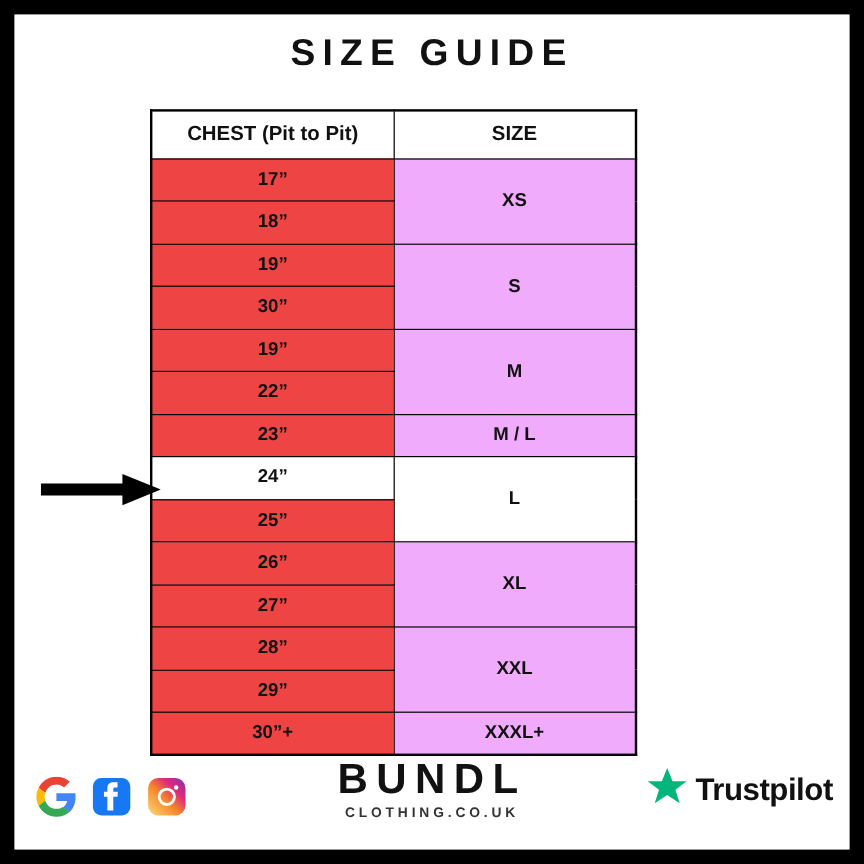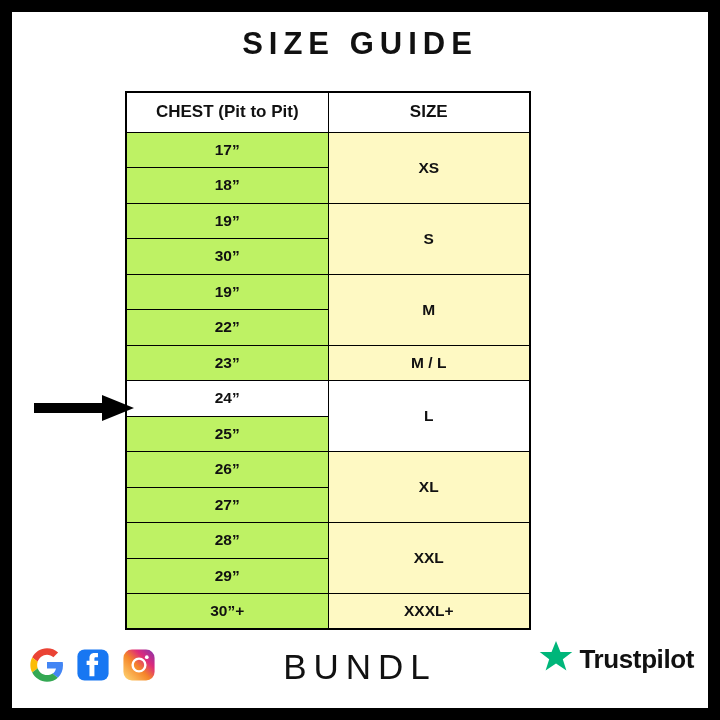--- a/index.html
+++ b/index.html
@@ -58,23 +58,23 @@
     padding: 0;
     height: 35.5px;
     font-size: 15.5px;
     vertical-align: middle;
   }
   table.size thead th {
     background: #fff;
     height: 40px;
     font-size: 17px;
   }
-  td.chest { width: 194px; background: #bef264; }
+  td.chest { width: 194px; background: #ef4444; }
   td.chest.hl { background: #fff; margin-top: 24px; }
-  td.size-cell { background: #fef9c3; font-size: 18px; }
+  td.size-cell { background: #f0abfc; font-size: 18px; }
   td.size-cell.hl { background: #fff; }
   .arrow {
     position: absolute;
     left: 22px;
     top: 383px;
     width: 100px;
     height: 26px;
   }
   .footer {
     position: absolute;
@@ -91,21 +91,21 @@
     gap: 12px;
   }
   .brand {
     position: absolute;
     left: 0; right: 0;
     bottom: 10px;
     text-align: center;
   }
   .brand-name {
     font-size: 35px;
-    font-weight: normal;
+    font-weight: bold;
     letter-spacing: 7px;
     color: #111;
     line-height: 1;
   }
   .brand-sub {
     font-size: 11.5px;
     font-weight: bold;
     letter-spacing: 3.2px;
     color: #333;
     margin-top: 5px;
@@ -240,20 +240,21 @@
             </defs>
             <rect x="2" y="2" width="44" height="44" rx="12" fill="url(#ig)"></rect>
             <circle cx="24" cy="24" r="9" fill="none" stroke="#fff" stroke-width="3.4"></circle>
             <circle cx="35" cy="13" r="2.6" fill="#fff"></circle>
           </svg>
         </span>
       </div>
 
       <div class="brand">
         <div class="brand-name">BUNDL</div>
+        <div class="brand-sub">CLOTHING.CO.UK</div>
       </div>
 
       <div class="trustpilot">
         <span>
           <svg width="34" height="34" viewBox="0 0 32 32">
             <polygon points="16,1 20.2,11.3 31.3,11.3 22.4,18 25.8,28.6 16,22.2 6.2,28.6 9.6,18 0.7,11.3 11.8,11.3" fill="#00b67a"></polygon>
           </svg>
         </span>
         <span class="tp-label">Trustpilot</span>
       </div>

